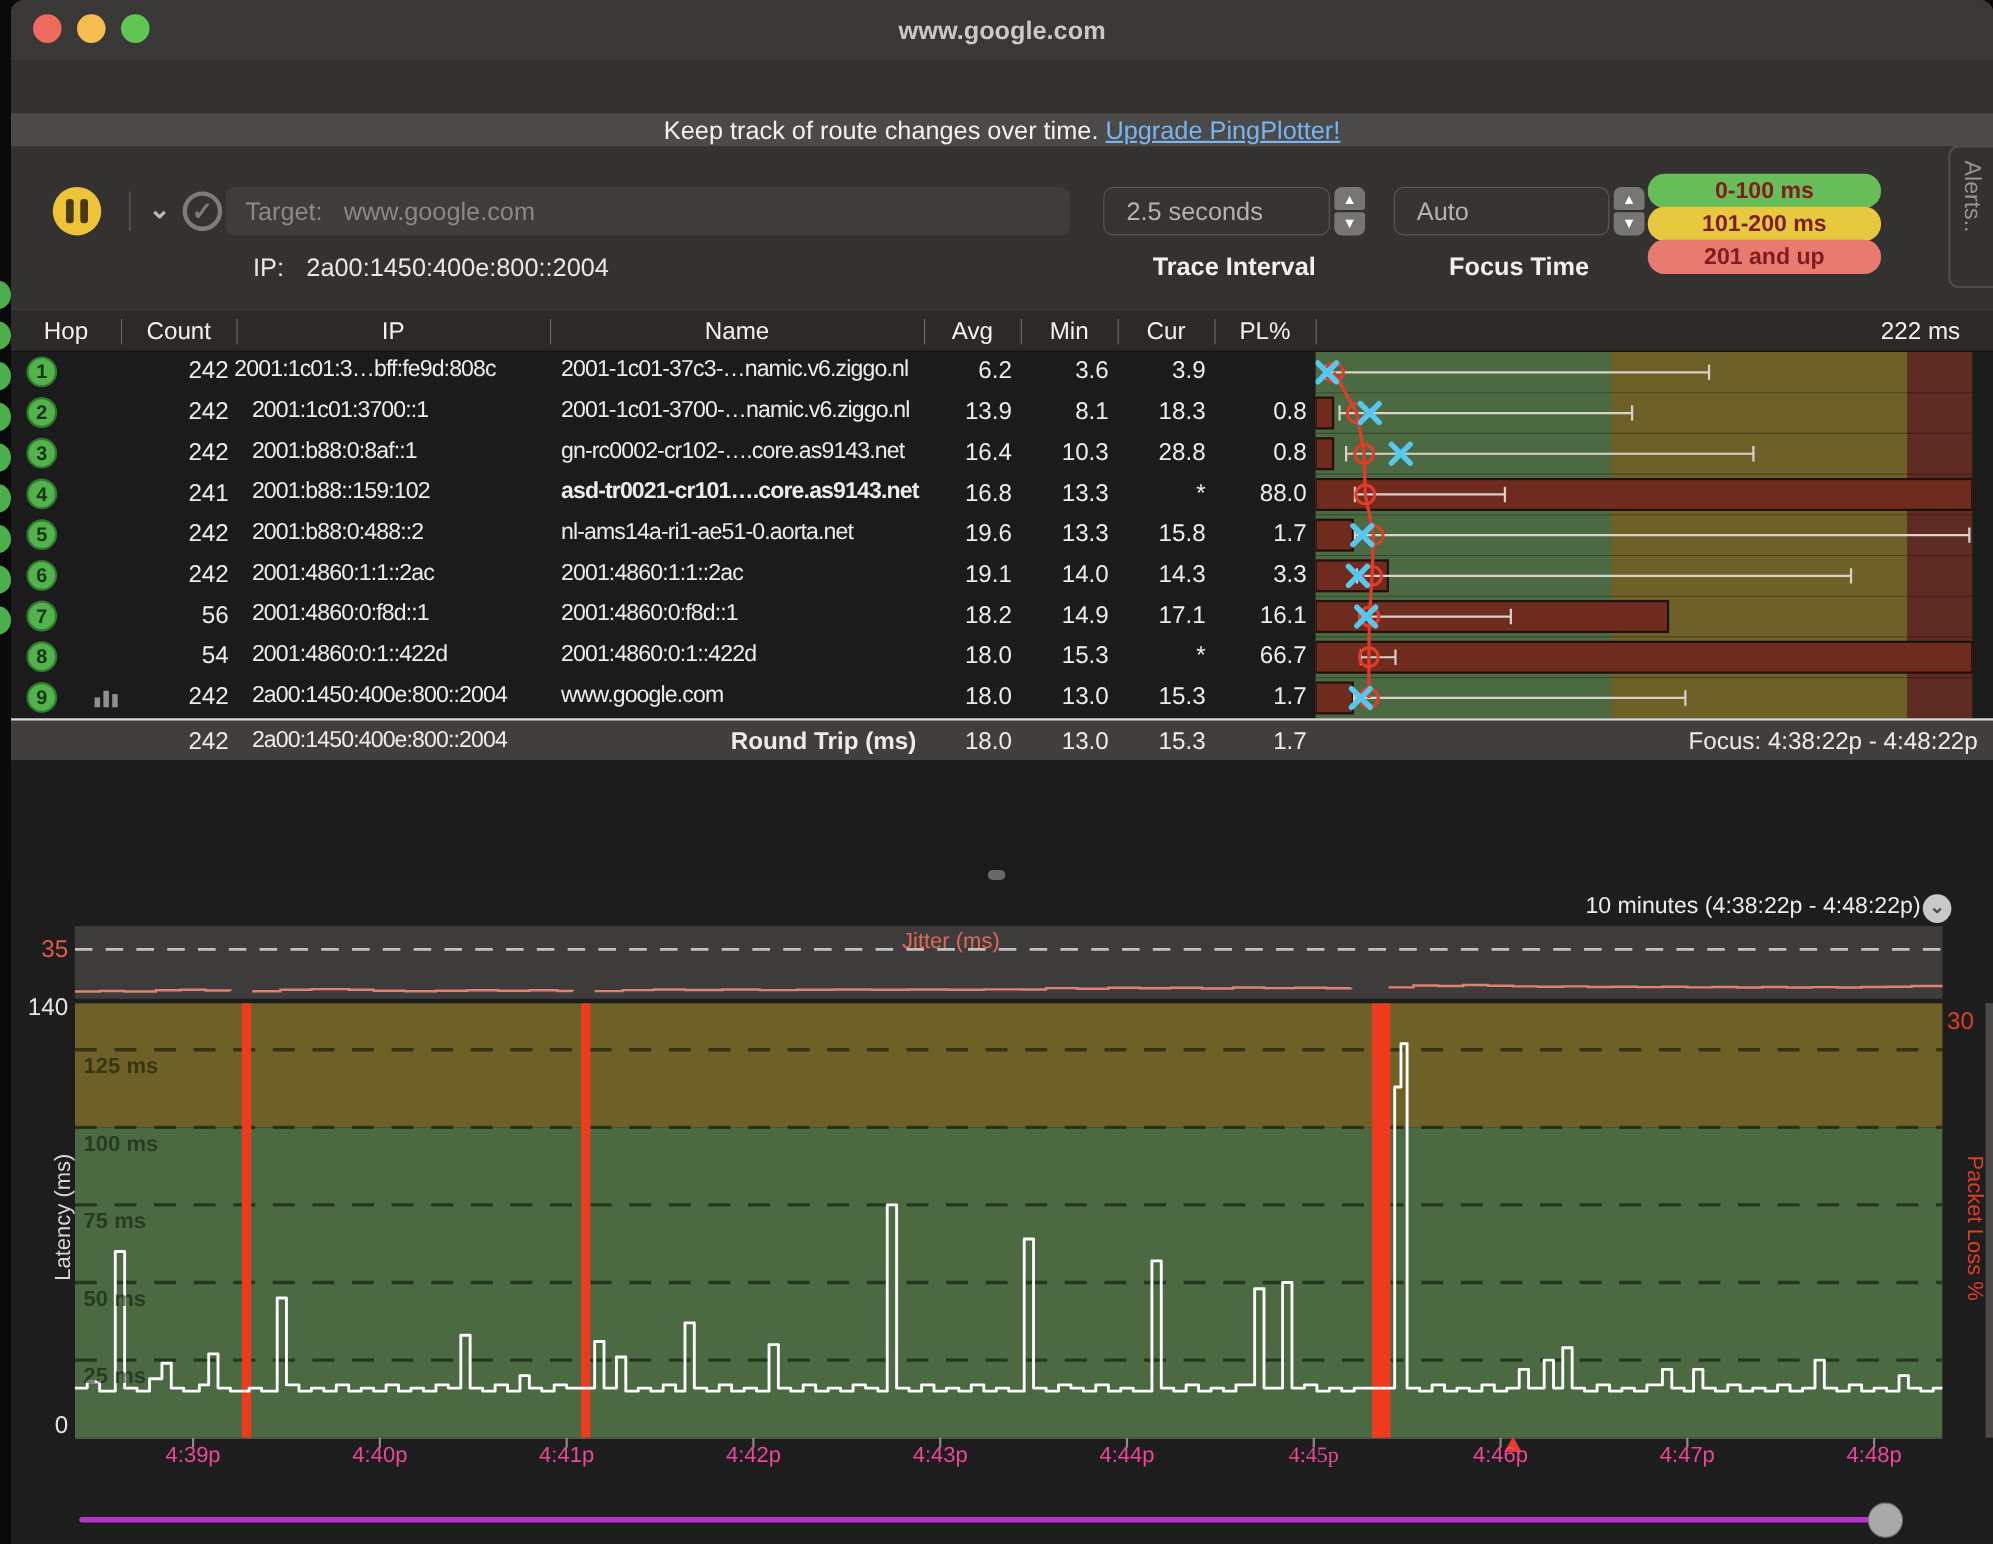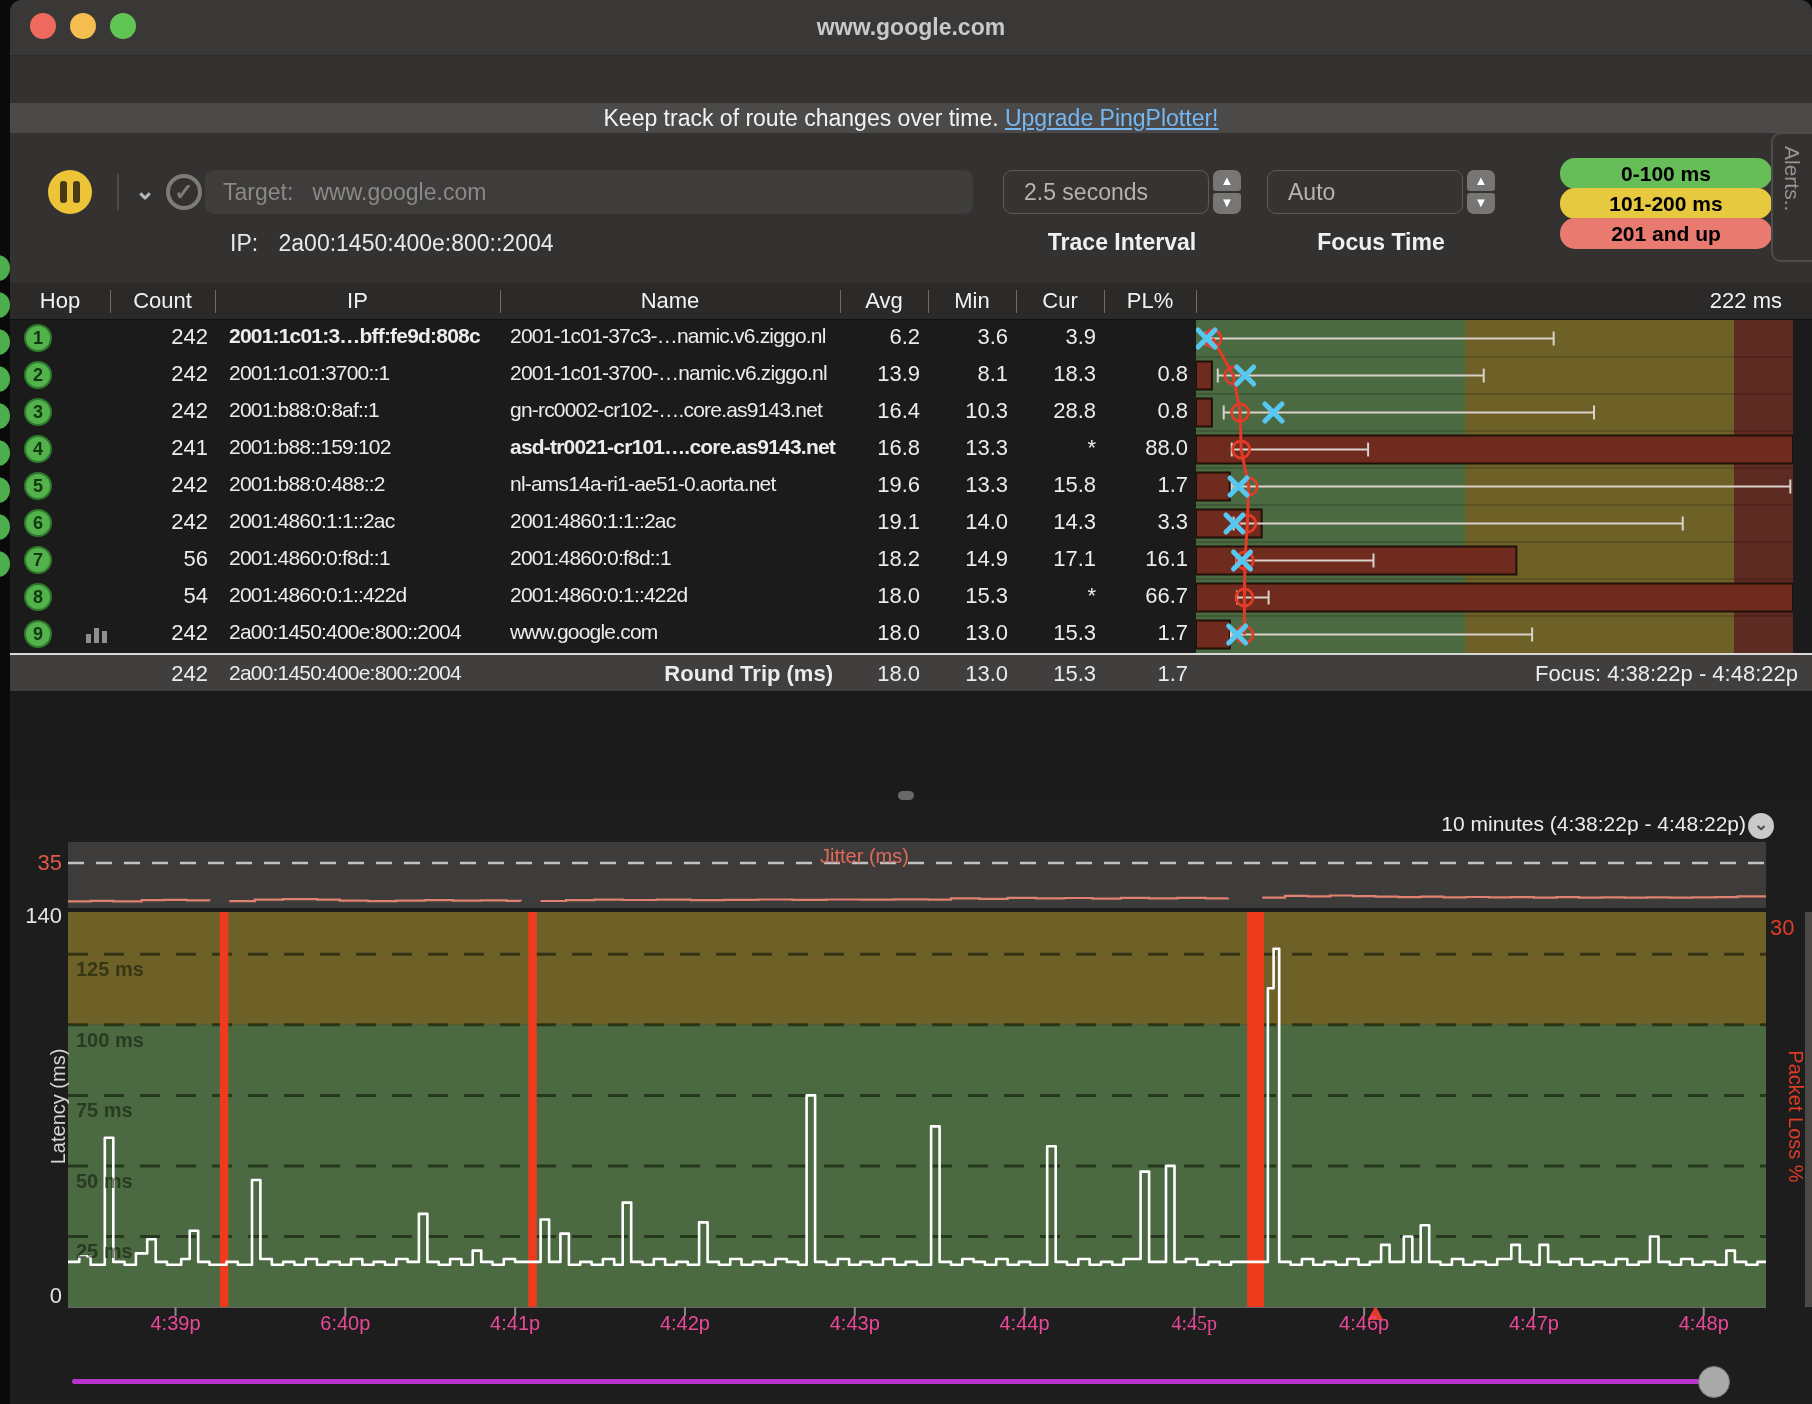--- a/index.html
+++ b/index.html
@@ -23,21 +23,21 @@
   #target-input{left:205px;top:170px;width:768px;height:44px;background:#3e3d3c;border:none;border-radius:9px;color:#989694;font-size:23px;padding:0 18px;outline:none;}
   #target-input::placeholder{color:#8b8987;}
   #ip-line{left:230px;top:230px;color:#e8e8e8;font-size:23px;}
   #ip-line .ipv{margin-left:14px;}
   .spinbox{top:170px;height:44px;border:1px solid #5c5a58;border-radius:9px;color:#b5b3b1;font-size:23px;line-height:42px;padding-left:20px;background:#363433;}
   .stepper{top:170px;width:28px;height:44px;}
   .step-half{left:0;width:28px;height:21px;background:#787674;color:#fff;text-align:center;font-size:13px;line-height:21px;}
   .step-up{top:0;border-radius:7px 7px 3px 3px;}
   .step-dn{top:23px;border-radius:3px 3px 7px 7px;line-height:19px;}
   .tb-label{top:229px;color:#f0f0f0;font-size:23px;font-weight:bold;text-align:center;}
-  .pill{left:1560px;width:212px;height:31px;border-radius:15px;text-align:center;font-size:21px;line-height:31px;color:#000000;font-weight:bold;}
+  .pill{left:1498px;width:212px;height:31px;border-radius:15px;text-align:center;font-size:21px;line-height:31px;color:#7f1d1d;font-weight:bold;}
   #alerts-tab{left:1771px;top:132px;width:41px;height:130px;border:2px solid #4e4c4a;border-right:none;border-radius:10px 0 0 10px;}
   #alerts-tab span{position:absolute;left:7px;top:12px;writing-mode:vertical-rl;color:#969492;font-size:21px;}
   
   #table-wrap{left:10px;top:283px;width:1802px;height:517px;background:#1b1b1b;}
   #thead{left:10px;top:283px;width:1802px;height:37px;background:#2b2a29;border-bottom:1px solid #111;}
   .th{position:absolute;top:5px;color:#f2f2f2;font-size:22px;text-align:center;}
   .th-sep{position:absolute;top:7px;width:1px;height:23px;background:#6f6d6b;}
   #rows{left:10px;top:320px;width:1802px;height:333px;}
   .trow{position:absolute;left:0;width:1802px;height:37px;}
   .cell{position:absolute;top:4px;color:#ececec;font-size:22px;white-space:nowrap;}
@@ -157,21 +157,21 @@
       <div class="th-sep" style="left:1006px"></div>
     <div class="th-sep" style="left:1094px"></div>
       <div class="th-sep" style="left:1186px"></div>
   </div>
 
   <div class="abs" id="hopgraph-zones" style="background: linear-gradient(to right, rgb(76, 106, 66) 0px, rgb(76, 106, 66) 268.919px, rgb(110, 97, 40) 268.919px, rgb(110, 97, 40) 537.838px, rgb(94, 43, 34) 537.838px, rgb(94, 43, 34) 100%);"></div>
   <div class="abs" id="rows">
       <div class="trow" style="top: 0px;">
         <div class="hopbadge">1</div>
         <div class="cell num" style="left: 100px; width: 98px;">242</div>
-        <div class="cell mono-ish" style="left: 219px; font-weight: bold;">2001:1c01:3…bff:fe9d:808c</div>
+        <div class="cell mono-ish" style="left: 203px;">2001:1c01:3…bff:fe9d:808c</div>
         <div class="cell mono-ish" style="left: 500px;">2001-1c01-37c3-…namic.v6.ziggo.nl</div>
         <div class="cell num" style="left: 830px; width: 80px;">6.2</div>
         <div class="cell num" style="left: 918px; width: 80px;">3.6</div>
         <div class="cell num" style="left: 1006px; width: 80px;">3.9</div>
         <div class="cell num" style="left: 1094px; width: 84px;"></div>
       </div>
       <div class="trow" style="top: 37px;">
         <div class="hopbadge">2</div>
         <div class="cell num" style="left: 100px; width: 98px;">242</div>
         <div class="cell mono-ish" style="left: 219px;">2001:1c01:3700::1</div>
@@ -382,21 +382,21 @@
   <div class="abs" id="plot-scroll"></div>
   <div id="gridlabels">
       <div class="abs gridlab" style="left: 76px; top: 958.321px;">125 ms</div>
       <div class="abs gridlab" style="left: 76px; top: 1028.86px;">100 ms</div>
       <div class="abs gridlab" style="left: 76px; top: 1099.39px;">75 ms</div>
       <div class="abs gridlab" style="left: 76px; top: 1169.93px;">50 ms</div>
       <div class="abs gridlab" style="left: 76px; top: 1240.46px;">25 ms</div>
     </div>
   <div id="xlabels">
       <div class="xlab" style="left: 175.54px;">4:39p</div>
-      <div class="xlab" style="left: 345.34px;">6:40p</div>
+      <div class="xlab" style="left: 345.34px;">4:40p</div>
       <div class="xlab" style="left: 515.14px;">4:41p</div>
       <div class="xlab" style="left: 684.94px;">4:42p</div>
       <div class="xlab" style="left: 854.74px;">4:43p</div>
       <div class="xlab" style="left: 1024.54px;">4:44p</div>
       <div class="xlab" style="left: 1194.34px; font-family: Liberation Serif, serif;">4:45p</div>
       <div class="xlab" style="left: 1364.14px;">4:46p</div>
       <div class="xlab" style="left: 1533.94px;">4:47p</div>
       <div class="xlab" style="left: 1703.74px;">4:48p</div>
     </div>
 

